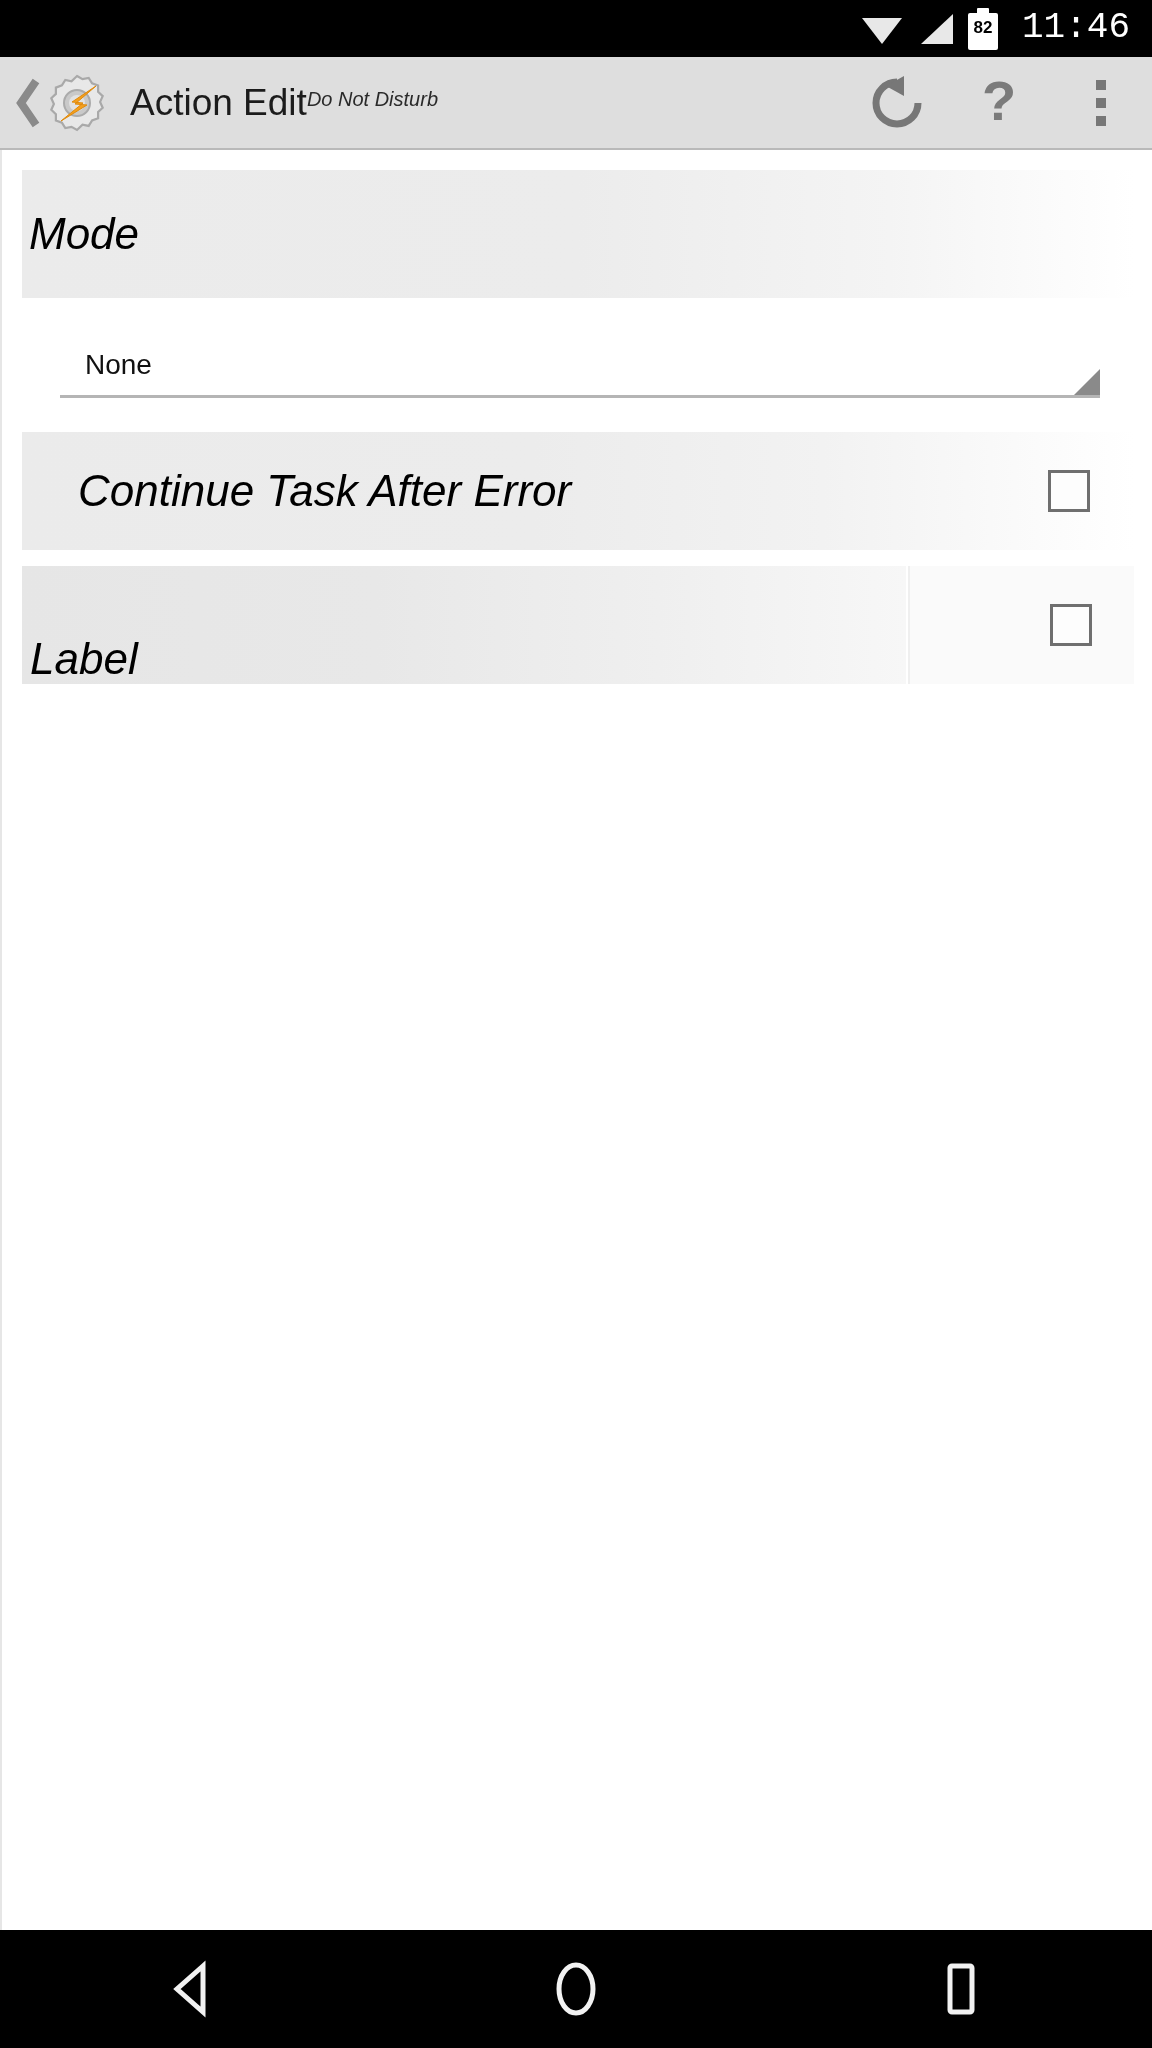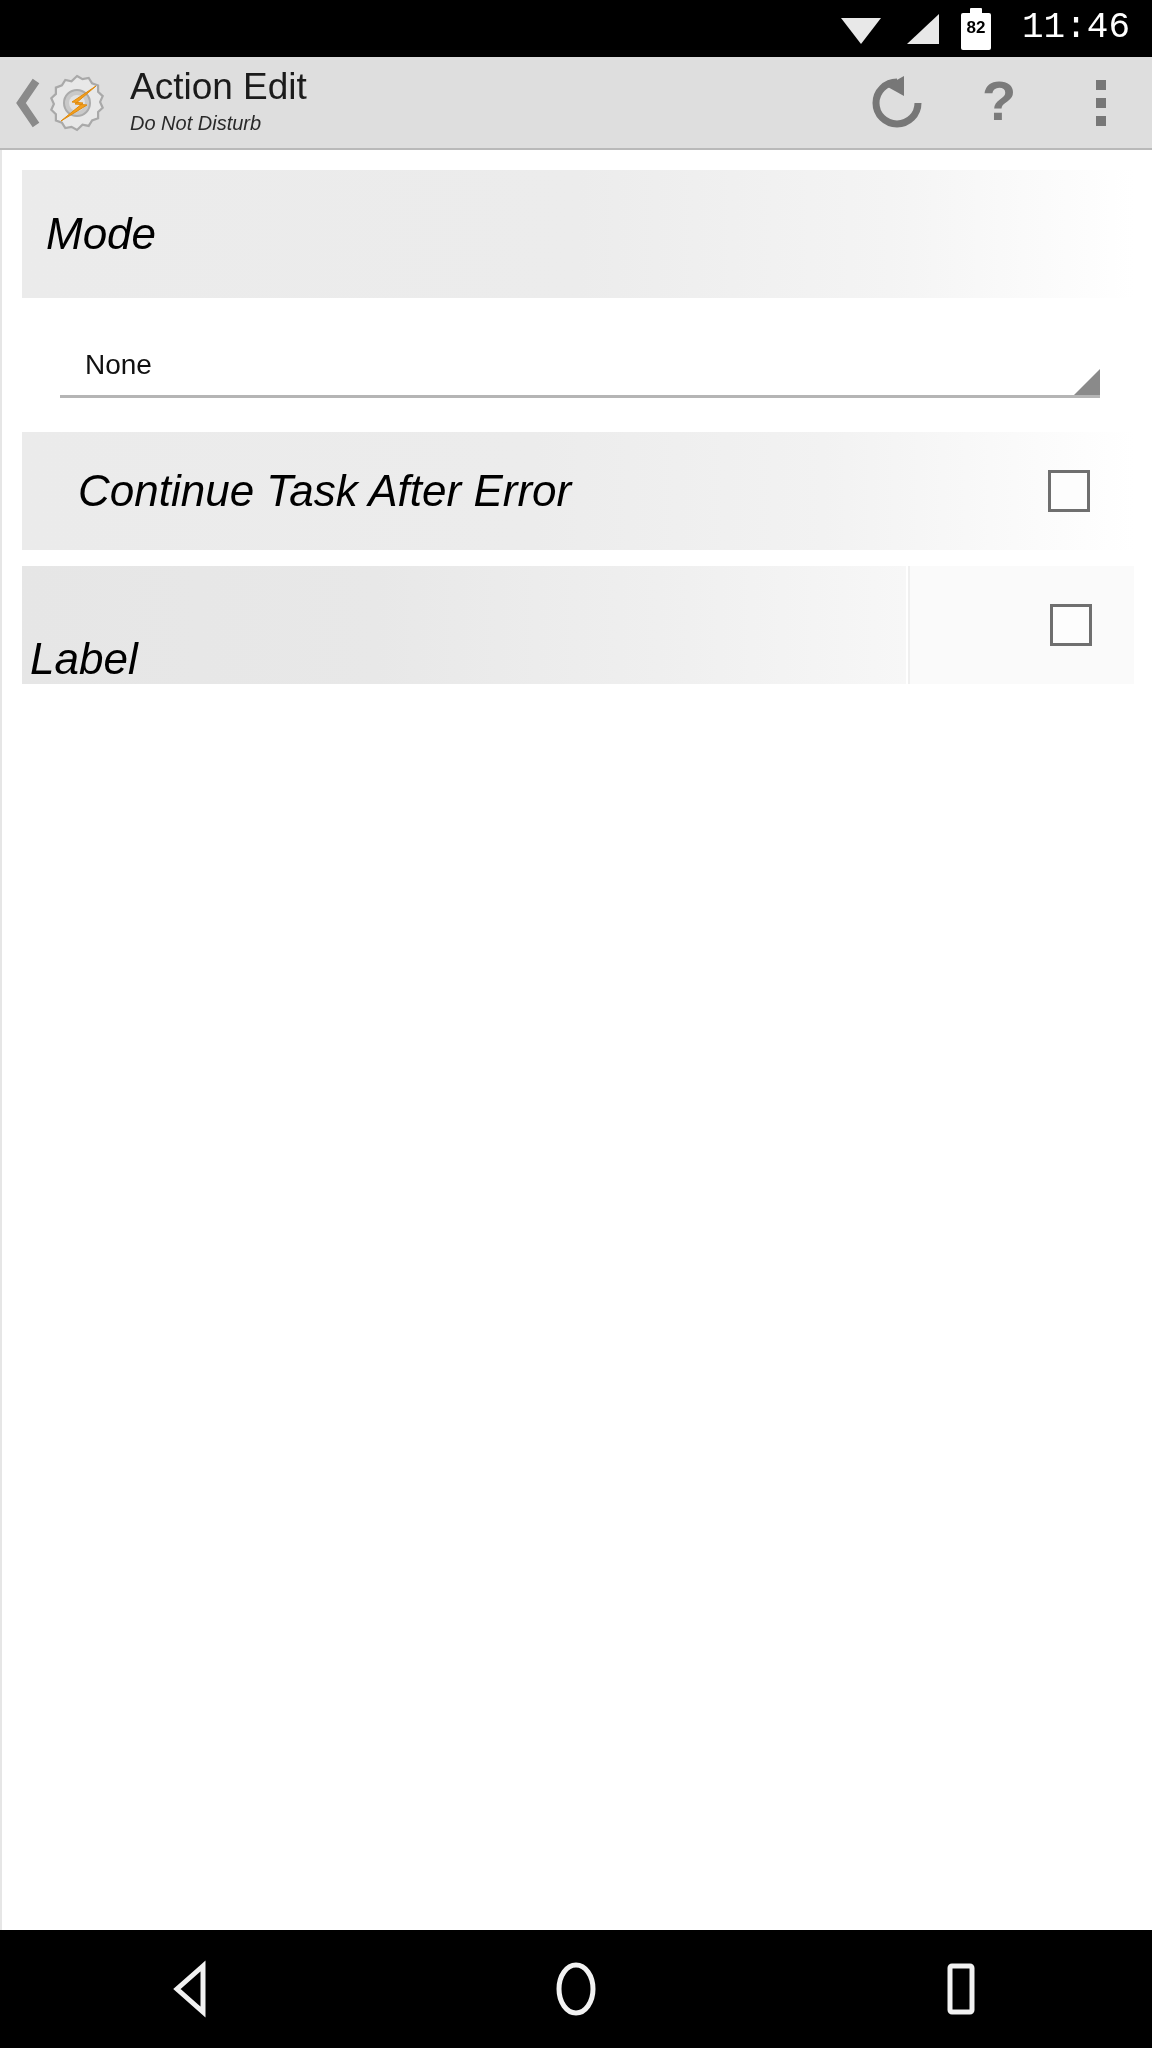--- a/index.html
+++ b/index.html
@@ -10,21 +10,21 @@
     overflow:hidden;
   }
   #screen { position:relative; width:1152px; height:2048px; background:#fff; }
 
   
   .statusbar{
     position:absolute; left:0; top:0; width:1152px; height:57px;
     background:#000; display:flex; align-items:center; justify-content:flex-end;
     padding-right:22px;
   }
-  .sb-icons{ display:flex; align-items:center; gap:20px; }
+  .sb-icons{ display:flex; align-items:center; gap:13px; }
   .wifi-ico{ width:44px; height:34px; position:relative; }
   .signal-ico{ width:38px; height:34px; }
   .batt-ico{ position:relative; width:30px; height:42px; }
   .batt-body{
     position:absolute; left:0; top:5px; width:30px; height:37px;
     background:#fff; border-radius:2px;
   }
   .batt-cap{
     position:absolute; left:9px; top:0; width:12px; height:7px; background:#fff;
     border-radius:1px 1px 0 0;
@@ -45,21 +45,21 @@
     position:absolute; left:0; top:57px; width:1152px; height:93px;
     background:#dedede;
     border-bottom:2px solid #b9b9b9;
     display:flex; align-items:center;
   }
   .ab-back{
     width:44px; height:93px; display:flex; align-items:center; justify-content:center;
     padding-left:12px;
   }
   .ab-logo{ width:62px; height:62px; position:relative; margin-left:2px; }
-  .ab-titles{ margin-left:22px; display:flex; flex-direction:column; justify-content:center; }
+  .ab-titles{ margin-left:22px; display:flex; flex-direction:row; justify-content:center; }
   .ab-title{
     font-size:37px; color:#1b1b1b; line-height:40px; font-weight:400;
     font-family:"Liberation Sans", sans-serif;
   }
   .ab-sub{
     font-size:20px; color:#2a2a2a; line-height:32px; font-weight:400;
     font-family:"Liberation Sans", sans-serif;
     font-style:italic;
   }
   .ab-actions{ margin-left:auto; display:flex; align-items:center; height:93px; }
@@ -75,21 +75,21 @@
     background:#ffffff; border-left:2px solid #e6e6e6;
     overflow:hidden;
   }
 
   .hdrbar{
     position:relative; margin:20px 0 0 20px; width:1112px; height:128px;
     background:linear-gradient(to right,#ebebeb 0%,#ececec 50%,#f4f4f4 78%,#ffffff 100%);
     display:flex; align-items:center;
   }
   .hdrbar .lbl{
-    font-size:44px; font-style:italic; color:#000; padding-left:24px;
+    font-size:44px; font-style:italic; color:#000; padding-left:7px;
     font-family:"Liberation Sans", sans-serif; font-weight:400;
   }
 
   .spinner-wrap{
     position:relative; margin:36px 0 0 58px; width:1040px; height:82px;
   }
   .spinner-val{
     font-size:28px; color:#111; padding-left:25px; line-height:62px;
     font-family:"Liberation Sans", sans-serif;
   }

